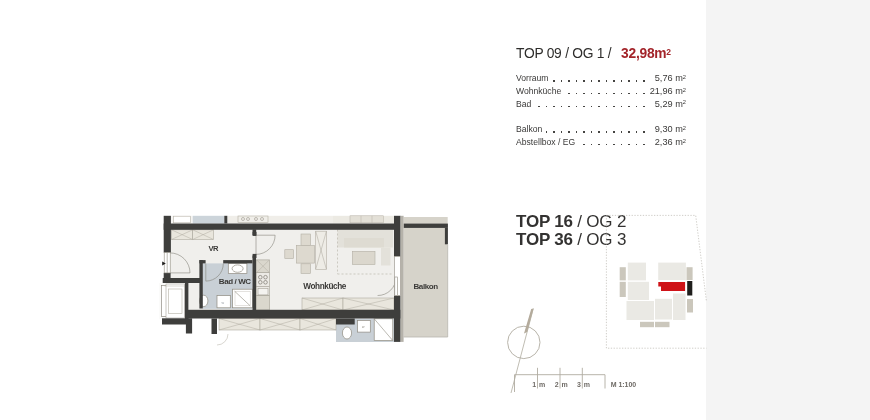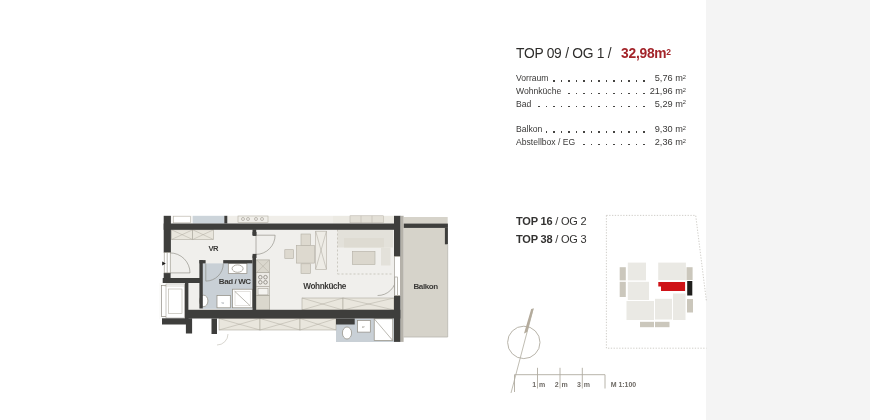--- a/index.html
+++ b/index.html
@@ -8,21 +8,21 @@
 #head1{position:absolute;left:516px;top:46px;font-size:13.8px;color:#2e2d2b;white-space:nowrap;letter-spacing:-0.25px;}
 #head1 b{font-weight:normal;}
 #head1 .red{color:#a3242a;font-weight:bold;margin-left:6px;}
 sup{font-size:0.62em;vertical-align:baseline;position:relative;top:-0.38em;}
 #list{position:absolute;left:516px;top:72.1px;width:170px;font-size:8.6px;color:#3a3938;}
 .row{position:relative;height:12.75px;line-height:12.75px;}
 .row.gap{height:12.75px;}
 .dots{position:absolute;left:0;right:0;bottom:3.2px;height:1.3px;background-image:repeating-linear-gradient(to right,#454442 0,#454442 1.2px,rgba(0,0,0,0) 1.2px,rgba(0,0,0,0) 7.5px);}
 .lab{position:absolute;left:0;top:0;background:#fff;padding-right:3px;}
 .val{position:absolute;right:0;top:0;background:#fff;padding-left:5px;font-size:9.2px;}
-#head2{position:absolute;left:516px;top:213px;font-size:11px;line-height:17.5px;color:#333231;white-space:nowrap;letter-spacing:-0.2px;}
+#head2{position:absolute;left:516px;top:213px;font-size:17px;line-height:17.5px;color:#333231;white-space:nowrap;letter-spacing:-0.2px;}
 svg{position:absolute;}
 #plan{left:150px;top:205px;}
 #site{left:500px;top:205px;}
 text{font-family:"Liberation Sans",sans-serif;}
 </style>
 </head>
 <body>
 <div id="panel"></div>
 <div id="head1"><b>TOP 09</b> / OG 1 / <span class="red">32,98m<sup>2</sup></span></div>
 <div id="list">
@@ -46,21 +46,21 @@
       <div class="dots"></div>
       <span class="lab">Balkon</span>
       <span class="val">9,30 m<sup>2</sup></span>
     </div>
   <div class="row">
       <div class="dots"></div>
       <span class="lab">Abstellbox / EG</span>
       <span class="val">2,36 m<sup>2</sup></span>
     </div>
 </div>
-<div id="head2"><b>TOP 16</b> / OG 2<br><b>TOP 38</b> / OG 3</div>
+<div id="head2"><b>TOP 16</b> / OG 2<br><b>TOP 36</b> / OG 3</div>
 
 <svg id="plan" width="312" height="155" viewBox="150 205 312 155">
 
 <rect x="170" y="229.5" width="225" height="81" fill="#f0efec"></rect>
 <rect x="202.8" y="263.4" width="49.7" height="45.4" fill="#c9d0d6"></rect>
 <rect x="403.6" y="217" width="44.1" height="120" fill="#d6d3ca"></rect>
 <rect x="336" y="318.5" width="58" height="23.5" fill="#c9d0d6"></rect>
 
 <rect x="171" y="215.8" width="21.7" height="7.7" fill="#f6f5f3"></rect>
 <rect x="173.5" y="216.2" width="17" height="6.6" fill="#fff" stroke="#b5b1a6" stroke-width="0.6"></rect>

